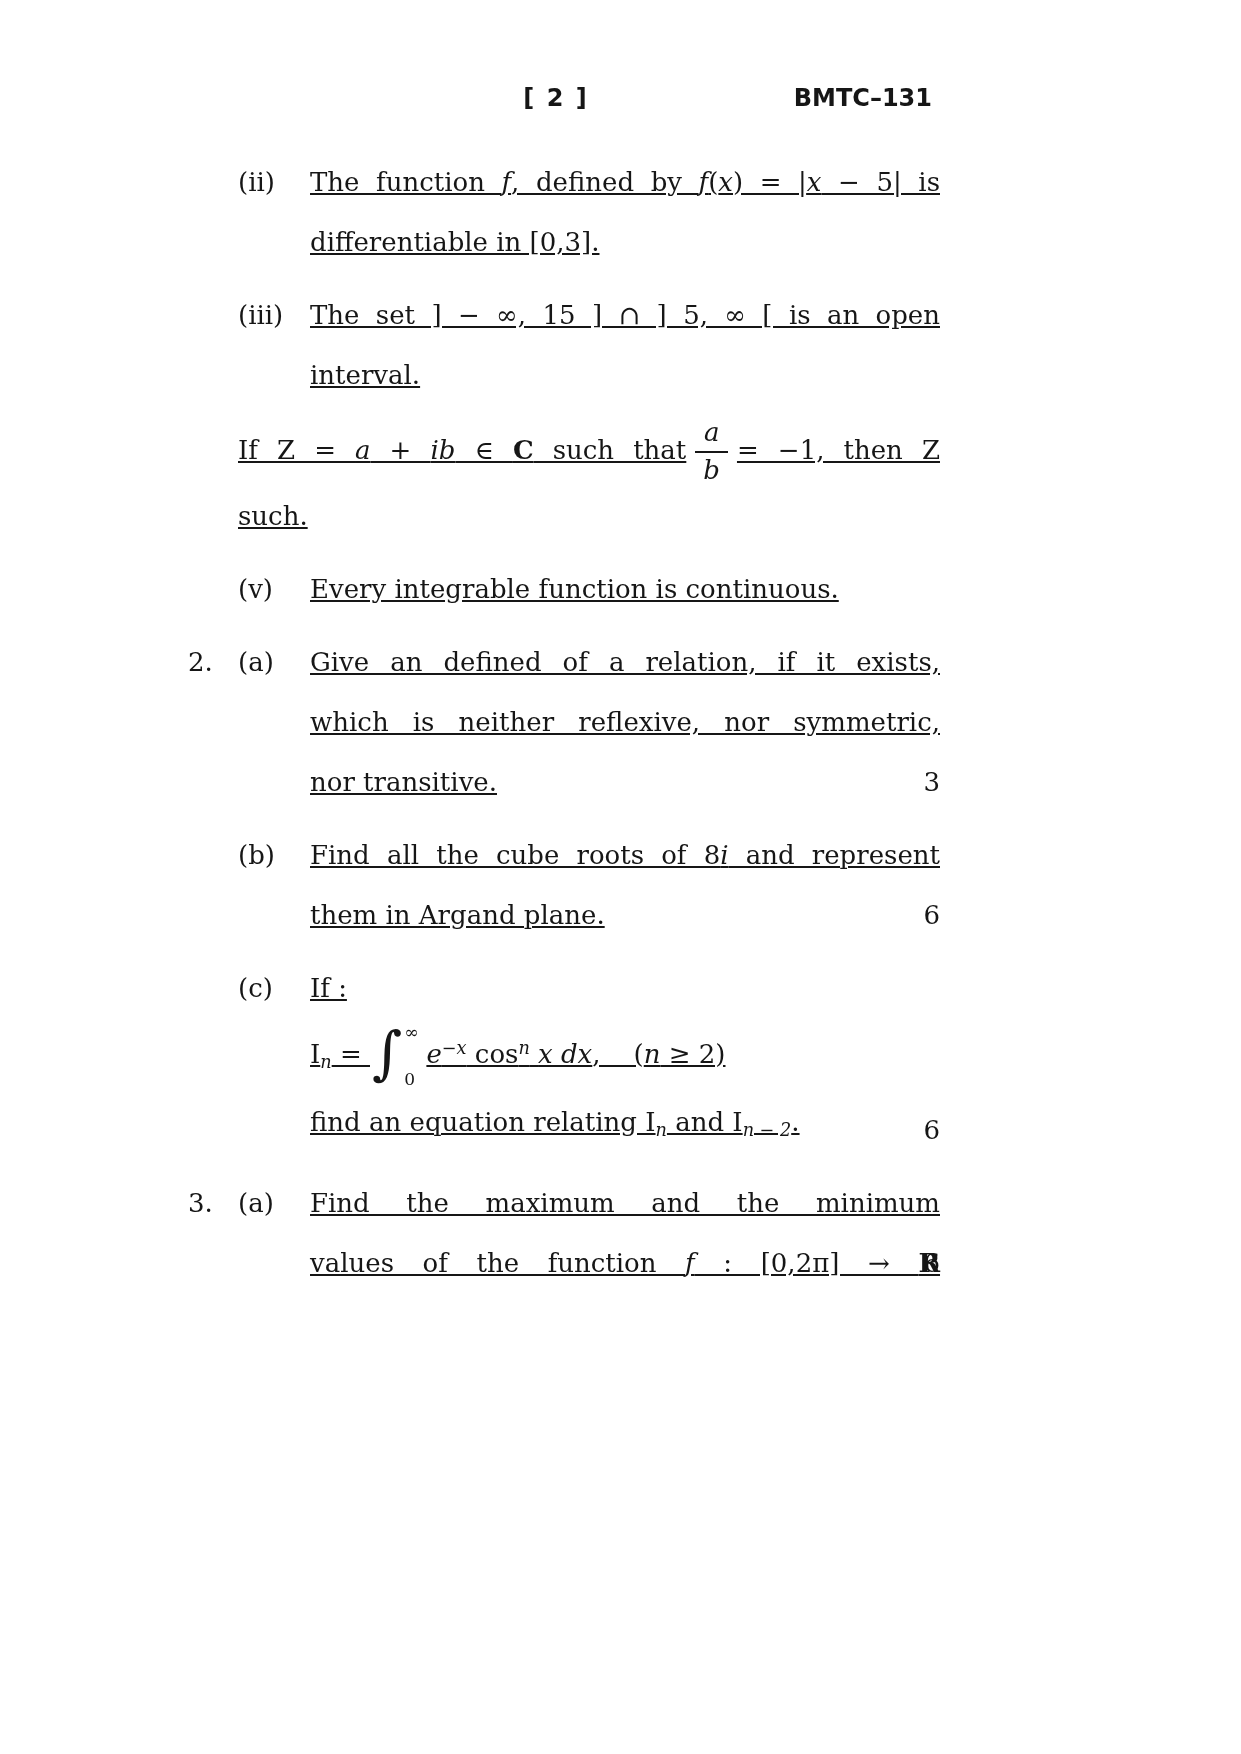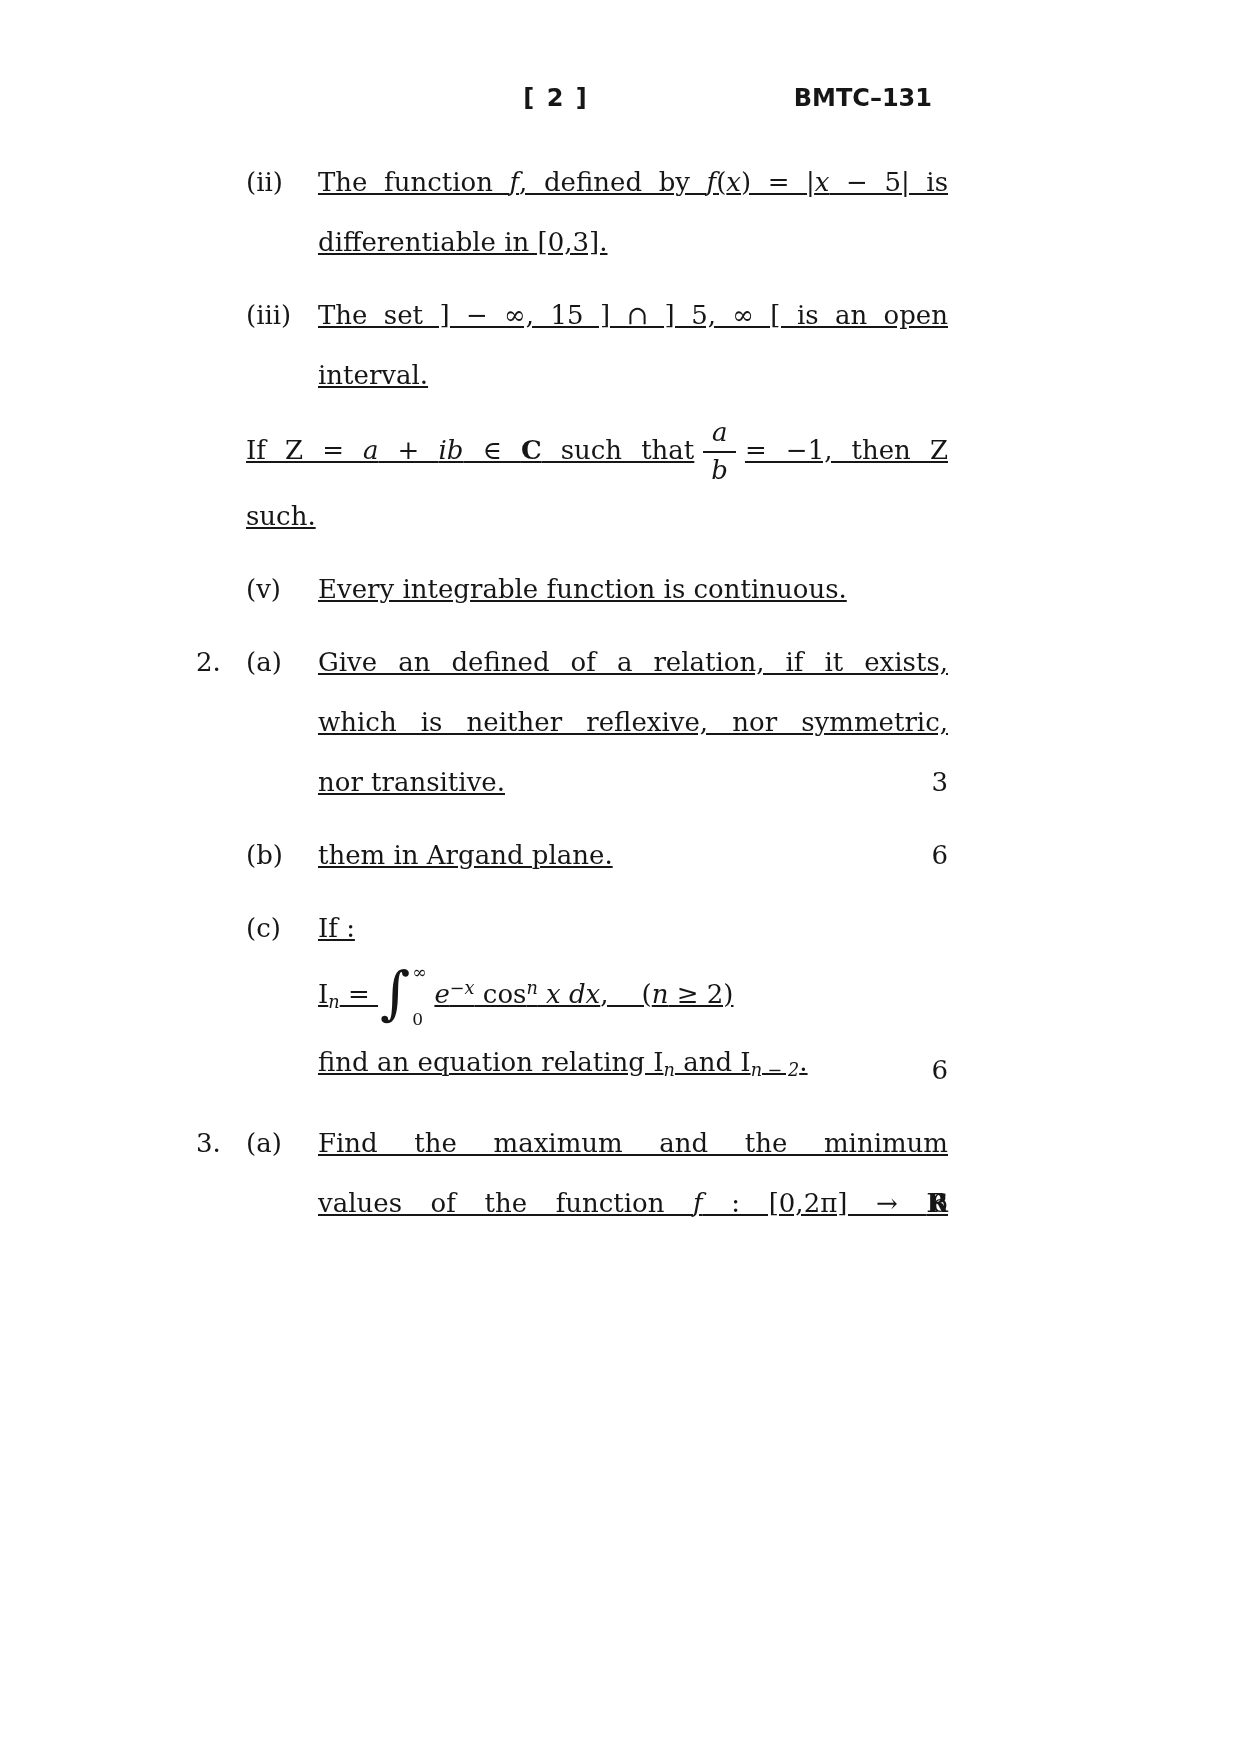--- a/index.html
+++ b/index.html
@@ -7,21 +7,21 @@
   .page{
     width:1241px;height:1754px;margin:0 auto;background:#ffffff;color:#161616;
     font-family:"DejaVu Serif","Liberation Serif",serif;font-size:26px;position:relative;
   }
   .header{
     position:absolute;top:84px;left:180px;width:752px;height:34px;
     display:flex;align-items:baseline;justify-content:flex-end;
     font-family:"DejaVu Sans","Liberation Sans",sans-serif;font-weight:bold;font-size:24px;
   }
   .header .pageno{position:absolute;left:50%;transform:translateX(-50%);letter-spacing:2px;}
-  .content{position:absolute;top:152px;left:196px;width:752px;}
+  .content{position:absolute;top:152px;left:188px;width:752px;}
   .block{display:flex;margin-bottom:13px;}
   .qnum{width:50px;flex:none;line-height:60px;}
   .qlabel{width:72px;flex:none;line-height:60px;}
   .qtext{flex:1;min-width:0;text-decoration:underline;}
   .line{position:relative;line-height:60px;}
   .line.j{text-align:justify;text-align-last:justify;}
   .line.center{}
   .marks{position:absolute;right:0;bottom:0;line-height:60px;}
   .seg-i{font-style:italic;}
   .seg-b{font-weight:bold;}
@@ -82,20 +82,21 @@
         <div class="qtext">
           <div class="line j"><span class="segs"><span>Give an defined of a relation, if it exists,</span></span></div>
           <div class="line j"><span class="segs"><span>which is neither reflexive, nor symmetric,</span></span></div>
           <div class="line"><span class="segs"><span>nor transitive.</span></span><span class="marks">3</span></div>
         </div>
       </div>
       <div class="block">
         <span class="qnum"></span>
         <span class="qlabel">(b)</span>
         <div class="qtext">
+          <div class="line j"><span class="segs"><span>Find all the cube roots of 8</span><span class="seg-i">i</span><span> and represent</span></span></div>
           <div class="line"><span class="segs"><span>them in Argand plane.</span></span><span class="marks">6</span></div>
         </div>
       </div>
       <div class="block">
         <span class="qnum"></span>
         <span class="qlabel">(c)</span>
         <div class="qtext">
           <div class="line"><span class="segs"><span>If :</span></span></div>
           <div class="line center"><span class="segs"><span>I</span><span class="seg-sub seg-i">n</span><span> = </span><span class="int">
                 <span class="int-sign">∫</span>

